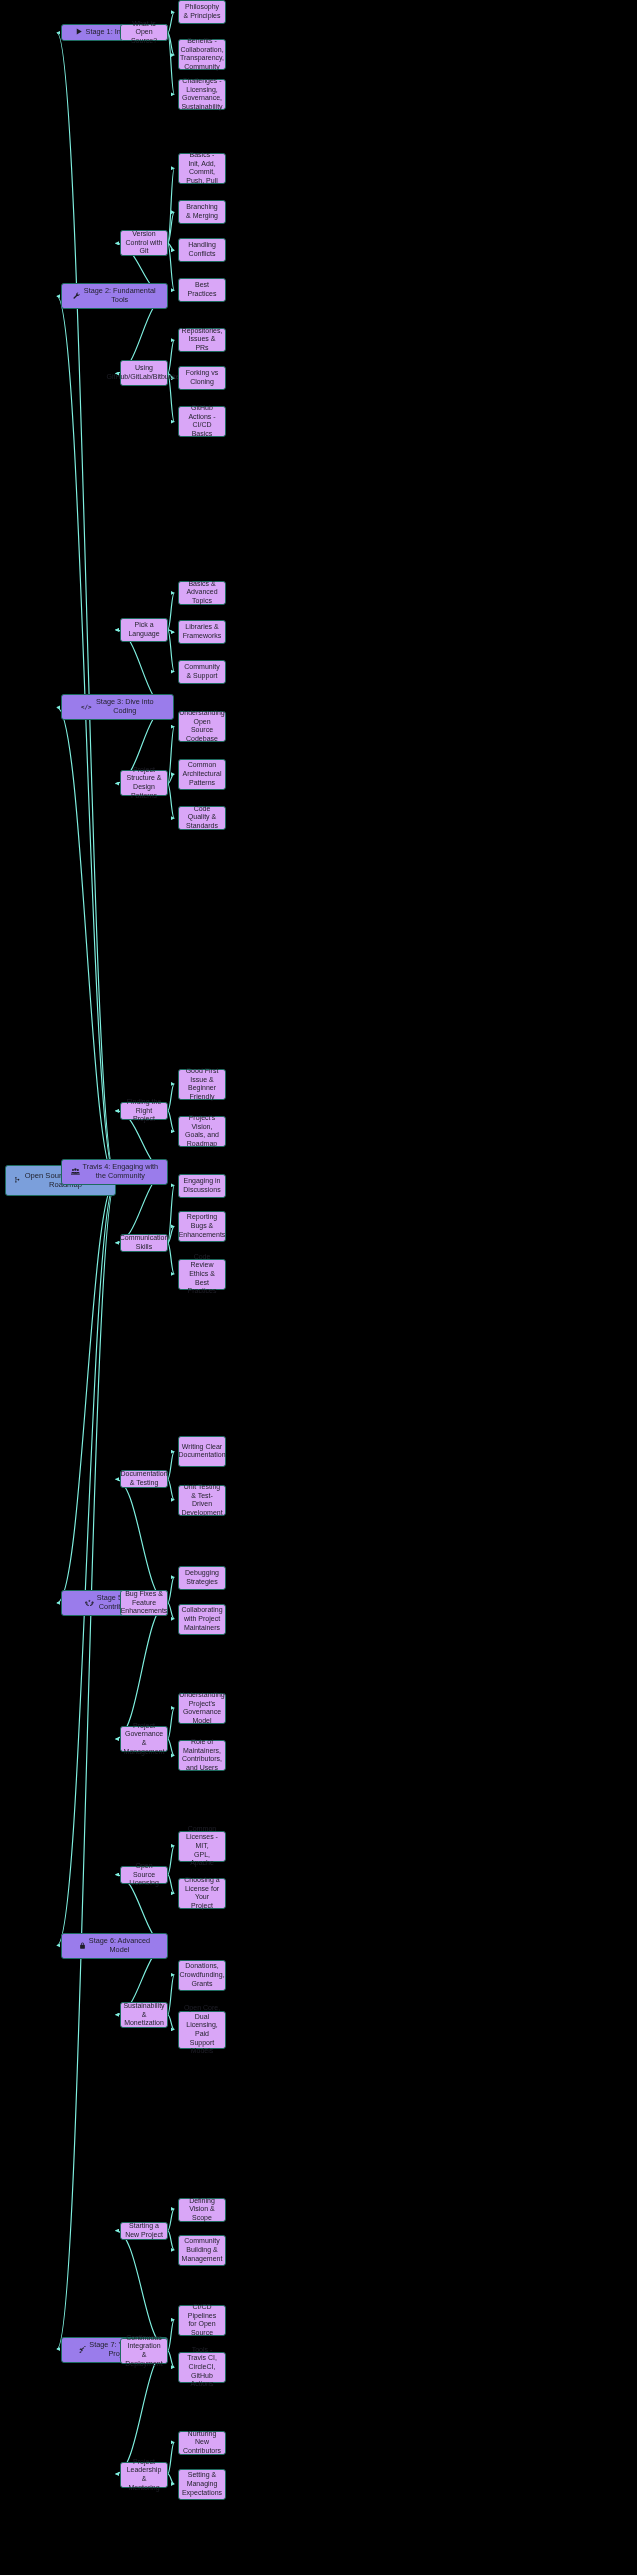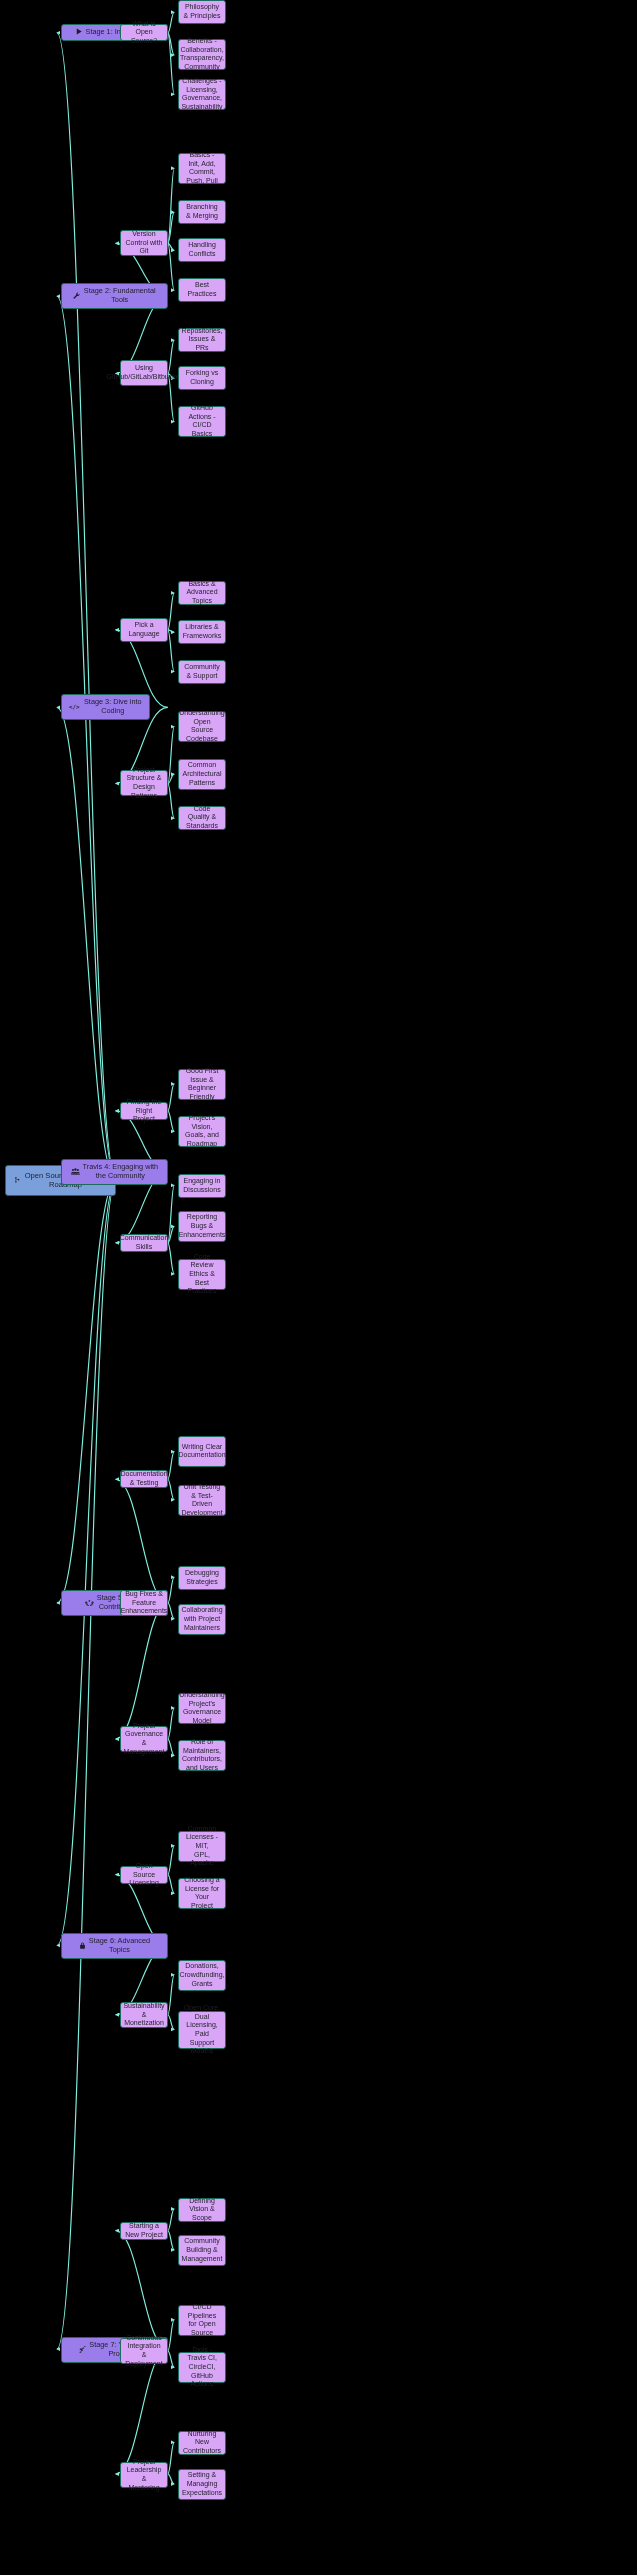--- a/index.html
+++ b/index.html
@@ -131,21 +131,21 @@
 Push, Pull</span></span></div>
       <div class="node leaf" style="left: 178px; top: 200px; width: 48px; min-height: 23.5px; height: 23.5px;"><span class="row"><span class="lbl">Branching &amp; Merging</span></span></div>
       <div class="node leaf" style="left: 178px; top: 238px; width: 48px; min-height: 23.5px; height: 23.5px;"><span class="row"><span class="lbl">Handling Conflicts</span></span></div>
       <div class="node leaf" style="left: 178px; top: 278px; width: 48px; min-height: 23.5px; height: 23.5px;"><span class="row"><span class="lbl">Best Practices</span></span></div>
       <div class="node leaf" style="left: 120px; top: 360px; width: 48px; min-height: 26px; height: 26px;"><span class="row"><span class="lbl">Using
 GitHub/GitLab/Bitbucket</span></span></div>
       <div class="node leaf" style="left: 178px; top: 328px; width: 48px; min-height: 23.5px; height: 23.5px;"><span class="row"><span class="lbl">Repositories, Issues &amp; PRs</span></span></div>
       <div class="node leaf" style="left: 178px; top: 366px; width: 48px; min-height: 23.5px; height: 23.5px;"><span class="row"><span class="lbl">Forking vs Cloning</span></span></div>
       <div class="node leaf" style="left: 178px; top: 406px; width: 48px; min-height: 30.5px; height: 30.5px;"><span class="row"><span class="lbl">GitHub Actions - CI/CD
 Basics</span></span></div>
-      <div class="node stage" style="left: 61px; top: 694px; width: 89px; min-height: 26px; height: 26px;"><span class="row"><span class="ico"><svg width="11.7" height="7" viewBox="0 0 24 14" style="font-size:12px">
+      <div class="node stage" style="left: 61px; top: 694px; width: 113px; min-height: 26px; height: 26px;"><span class="row"><span class="ico"><svg width="11.7" height="7" viewBox="0 0 24 14" style="font-size:12px">
               <text x="0" y="11.5" font-family="DejaVu Sans Mono, monospace" font-size="12" font-weight="bold" fill="#1f1f28">&lt;/&gt;</text>
             </svg></span><span class="lbl">Stage 3: Dive into
 Coding</span></span></div>
       <div class="node leaf" style="left: 120px; top: 618px; width: 48px; min-height: 23.5px; height: 23.5px;"><span class="row"><span class="lbl">Pick a Language</span></span></div>
       <div class="node leaf" style="left: 178px; top: 581px; width: 48px; min-height: 23.5px; height: 23.5px;"><span class="row"><span class="lbl">Basics &amp; Advanced Topics</span></span></div>
       <div class="node leaf" style="left: 178px; top: 620px; width: 48px; min-height: 23.5px; height: 23.5px;"><span class="row"><span class="lbl">Libraries &amp; Frameworks</span></span></div>
       <div class="node leaf" style="left: 178px; top: 660px; width: 48px; min-height: 23.5px; height: 23.5px;"><span class="row"><span class="lbl">Community &amp; Support</span></span></div>
       <div class="node leaf" style="left: 120px; top: 770px; width: 48px; min-height: 26px; height: 26px;"><span class="row"><span class="lbl">Project Structure &amp; Design
 Patterns</span></span></div>
       <div class="node leaf" style="left: 178px; top: 711px; width: 48px; min-height: 30.5px; height: 30.5px;"><span class="row"><span class="lbl">Understanding Open
@@ -190,21 +190,21 @@
 Maintainers</span></span></div>
       <div class="node leaf" style="left: 120px; top: 1726px; width: 48px; min-height: 26px; height: 26px;"><span class="row"><span class="lbl">Project Governance &amp;
 Management</span></span></div>
       <div class="node leaf" style="left: 178px; top: 1693px; width: 48px; min-height: 30.5px; height: 30.5px;"><span class="row"><span class="lbl">Understanding Project's
 Governance Model</span></span></div>
       <div class="node leaf" style="left: 178px; top: 1740px; width: 48px; min-height: 30.5px; height: 30.5px;"><span class="row"><span class="lbl">Role of Maintainers,
 Contributors, and Users</span></span></div>
       <div class="node stage" style="left: 61px; top: 1933px; width: 107px; min-height: 26px; height: 26px;"><span class="row"><span class="ico"><svg width="7" height="7.6" viewBox="0 0 14 16">
               <path fill="#1f1f28" d="M7 1a3.2 3.2 0 00-3.2 3.2V6H3a1 1 0 00-1 1v6a1 1 0 001 1h8a1 1 0 001-1V7a1 1 0 00-1-1h-.8V4.2A3.2 3.2 0 007 1zm0 1.4a1.8 1.8 0 011.8 1.8V6H5.2V4.2A1.8 1.8 0 017 2.4z"></path>
             </svg></span><span class="lbl">Stage 6: Advanced
-Topics</span></span></div>
+Model</span></span></div>
       <div class="node leaf" style="left: 120px; top: 1866px; width: 48px; min-height: 17.6px; height: 17.6px;"><span class="row"><span class="lbl">Open Source Licensing</span></span></div>
       <div class="node leaf" style="left: 178px; top: 1831px; width: 48px; min-height: 30.5px; height: 30.5px;"><span class="row"><span class="lbl">Common Licenses - MIT,
 GPL, Apache</span></span></div>
       <div class="node leaf" style="left: 178px; top: 1878px; width: 48px; min-height: 30.5px; height: 30.5px;"><span class="row"><span class="lbl">Choosing a License for
 Your Project</span></span></div>
       <div class="node leaf" style="left: 120px; top: 2002px; width: 48px; min-height: 26px; height: 26px;"><span class="row"><span class="lbl">Sustainability &amp;
 Monetization</span></span></div>
       <div class="node leaf" style="left: 178px; top: 1960px; width: 48px; min-height: 30.5px; height: 30.5px;"><span class="row"><span class="lbl">Donations, Crowdfunding,
 Grants</span></span></div>
       <div class="node leaf" style="left: 178px; top: 2011px; width: 48px; min-height: 38px; height: 38px;"><span class="row"><span class="lbl">Open Core, Dual

